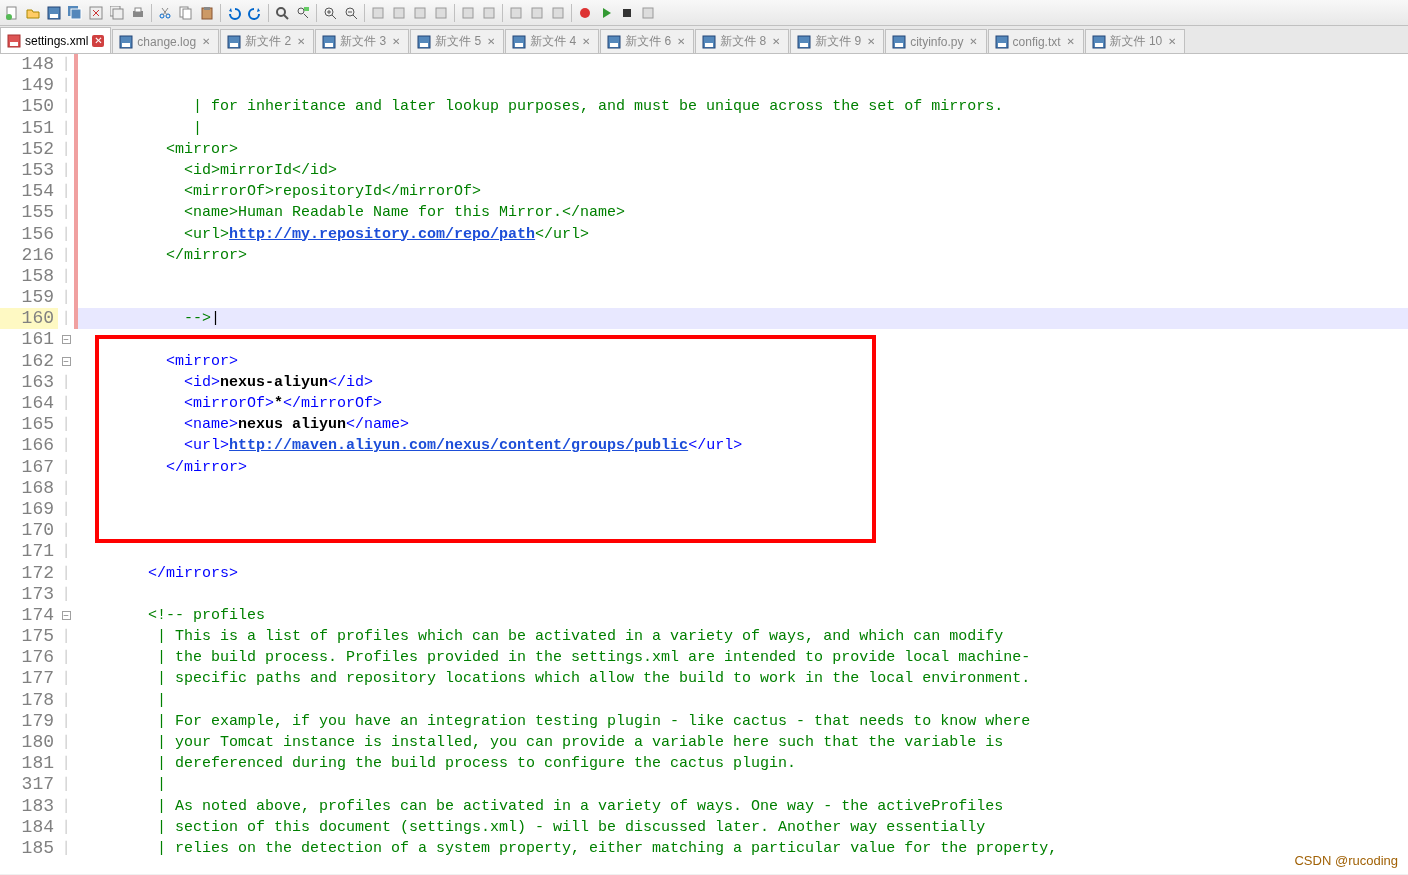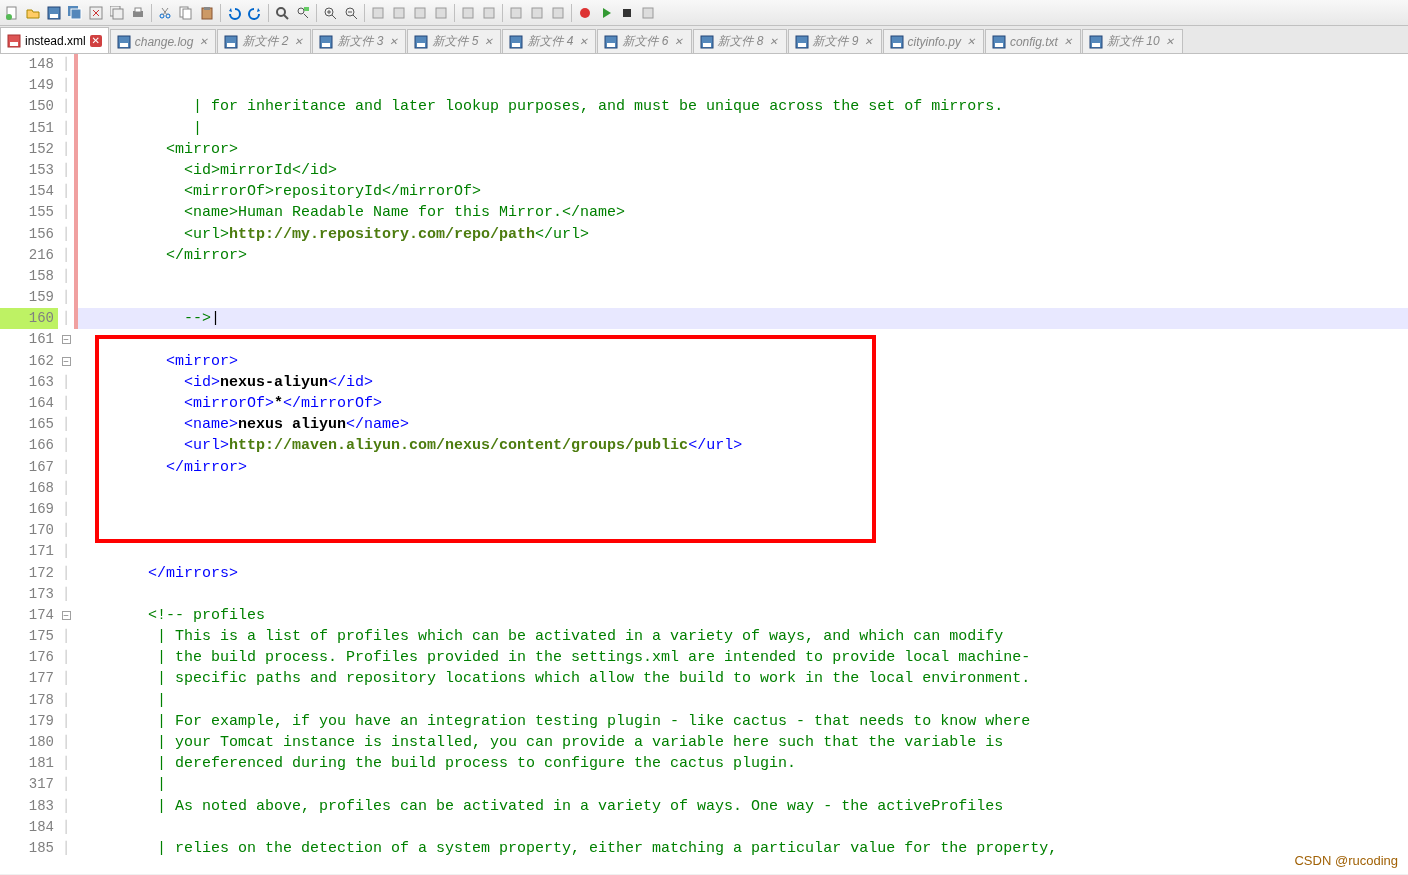--- a/index.html
+++ b/index.html
@@ -3,38 +3,38 @@
 <meta charset="utf-8">
 <style>
 * { margin:0; padding:0; box-sizing:border-box; }
 body { font-family:"Microsoft YaHei",SimSun,sans-serif; font-size:12px; background:#f0f0f0; overflow:hidden; }
 .toolbar { background:linear-gradient(#f8f8f8,#e8e8e8); height:26px; border-bottom:1px solid #c0c0c0; display:flex; align-items:center; padding:0 2px; gap:1px; }
 .toolbar .btn { width:20px; height:20px; display:flex; align-items:center; justify-content:center; border:1px solid transparent; cursor:pointer; }
 .toolbar .sep { width:1px; height:18px; background:#c0c0c0; margin:0 2px; }
 .tabbar { background:#e8e8e8; height:28px; display:flex; align-items:flex-end; border-bottom:1px solid #c0c0c0; overflow:hidden; }
 .tab { height:24px; padding:0 6px; display:flex; align-items:center; gap:4px; background:#f0f0f0; border:1px solid #c0c0c0; border-bottom:none; margin-right:1px; cursor:pointer; font-size:12px; white-space:nowrap; }
 .tab.active { background:#fff; height:26px; color:#000; }
-.tab:not(.active) { color:#888;font-style:italic; }
+.tab:not(.active) { color:#888; }
 .tab .tabicon { width:14px; height:14px; display:flex; align-items:center; justify-content:center; }
 .tab .close { width:12px; height:12px; display:flex; align-items:center; justify-content:center; font-size:10px; color:#888; }
 .tab.active .close { color:#fff; background:#d04040; border-radius:2px; }
 .editor { display:flex; background:#fff; height:820px; position:relative; }
 .row { display:flex; height:21.2px; }
-.ln { width:58px; text-align:right; padding-right:4px; color:#808080; font-family:Consolas,"Courier New",monospace; font-size:14px; line-height:21.2px; }
+.ln { width:58px; text-align:right; padding-right:4px; color:#808080; font-family:Consolas,"Courier New",monospace; font-size:18px; line-height:21.2px; }
 .fold { width:16px; text-align:center; font-family:Consolas,monospace; font-size:12px; line-height:21.2px; color:#808080; user-select:none; }
 .fold.box { border:1px solid #a0a0a0; width:9px; height:9px; margin:6px auto 0; line-height:7px; font-size:9px; background:#fff; cursor:pointer; }
 .txt { flex:1; font-family:"Courier New",Consolas,monospace; font-size:15px; line-height:21.2px; white-space:pre; padding-left:2px; position:relative; }
 .row.current .txt { background:#e8e8ff; }
-.row.current .ln { background:#bef264; }
+.row.current .ln { background:#fef9c3; }
 .margin1 { border-left:4px solid #f0a0a0; position:absolute; left:0; top:0; bottom:0; width:0; }
 
 .cm { color:#008000; } 
 .tg { color:#0000ff; } 
 .txc { color:#000; font-weight:bold;text-align:center; } 
-.url { color:#4d7c0f; font-weight:bold;margin-top:41px; }
+.url { color:#1d4ed8; text-decoration:underline; font-weight:bold;margin-top:41px; }
 .redbox { position:absolute; border:4px solid #ff0000; pointer-events:none; }
 .watermark { position:absolute; right:10px; bottom:6px; color:#a16207; font-size:13px; font-family:Arial; }
 svg { display:block; }
 </style>
 </head>
 <body>
 
 <div class="toolbar" id="toolbar">
     <div class="btn">
       <svg width="14" height="14">
@@ -209,21 +209,21 @@
   </div>
 
 <div class="tabbar" id="tabbar">
     <div class="tab active">
       <span class="tabicon">
         <svg width="14" height="14">
           <rect x="1" y="1" width="12" height="12" fill="#d55" stroke="#a33"></rect>
           <rect x="3" y="8" width="8" height="4" fill="#fff"></rect>
         </svg>
       </span>
-      <span>instead.xml</span>
+      <span>settings.xml</span>
       <span class="close">✕</span>
     </div>
     <div class="tab">
       <span class="tabicon">
         <svg width="14" height="14">
           <rect x="1" y="1" width="12" height="12" fill="#58b" stroke="#247"></rect>
           <rect x="3" y="8" width="8" height="4" fill="#fff"></rect>
         </svg>
       </span>
       <span>change.log</span>
@@ -515,21 +515,21 @@
         <div class="txt"><span>        </span><span class="cm"> |</span></div>
       </div>
       <div class="row">
         <div class="ln">183</div>
         <div class="fold" style="color: rgb(192, 192, 192);">│</div>
         <div class="txt"><span>        </span><span class="cm"> | As noted above, profiles can be activated in a variety of ways. One way - the activeProfiles</span></div>
       </div>
       <div class="row">
         <div class="ln">184</div>
         <div class="fold" style="color: rgb(192, 192, 192);">│</div>
-        <div class="txt"><span>        </span></div>
+        <div class="txt"><span>        </span><span class="cm"> | section of this document (settings.xml) - will be discussed later. Another way essentially</span></div>
       </div>
       <div class="row">
         <div class="ln">185</div>
         <div class="fold" style="color: rgb(192, 192, 192);">│</div>
         <div class="txt"><span>        </span><span class="cm"> | relies on the detection of a system property, either matching a particular value for the property,</span></div>
       </div>
     </div>
   <div class="redbox" id="redbox" style="left: 95px; top: 281px; width: 781px; height: 208px;"></div>
   <div class="watermark">CSDN @rucoding</div>
 </div>

